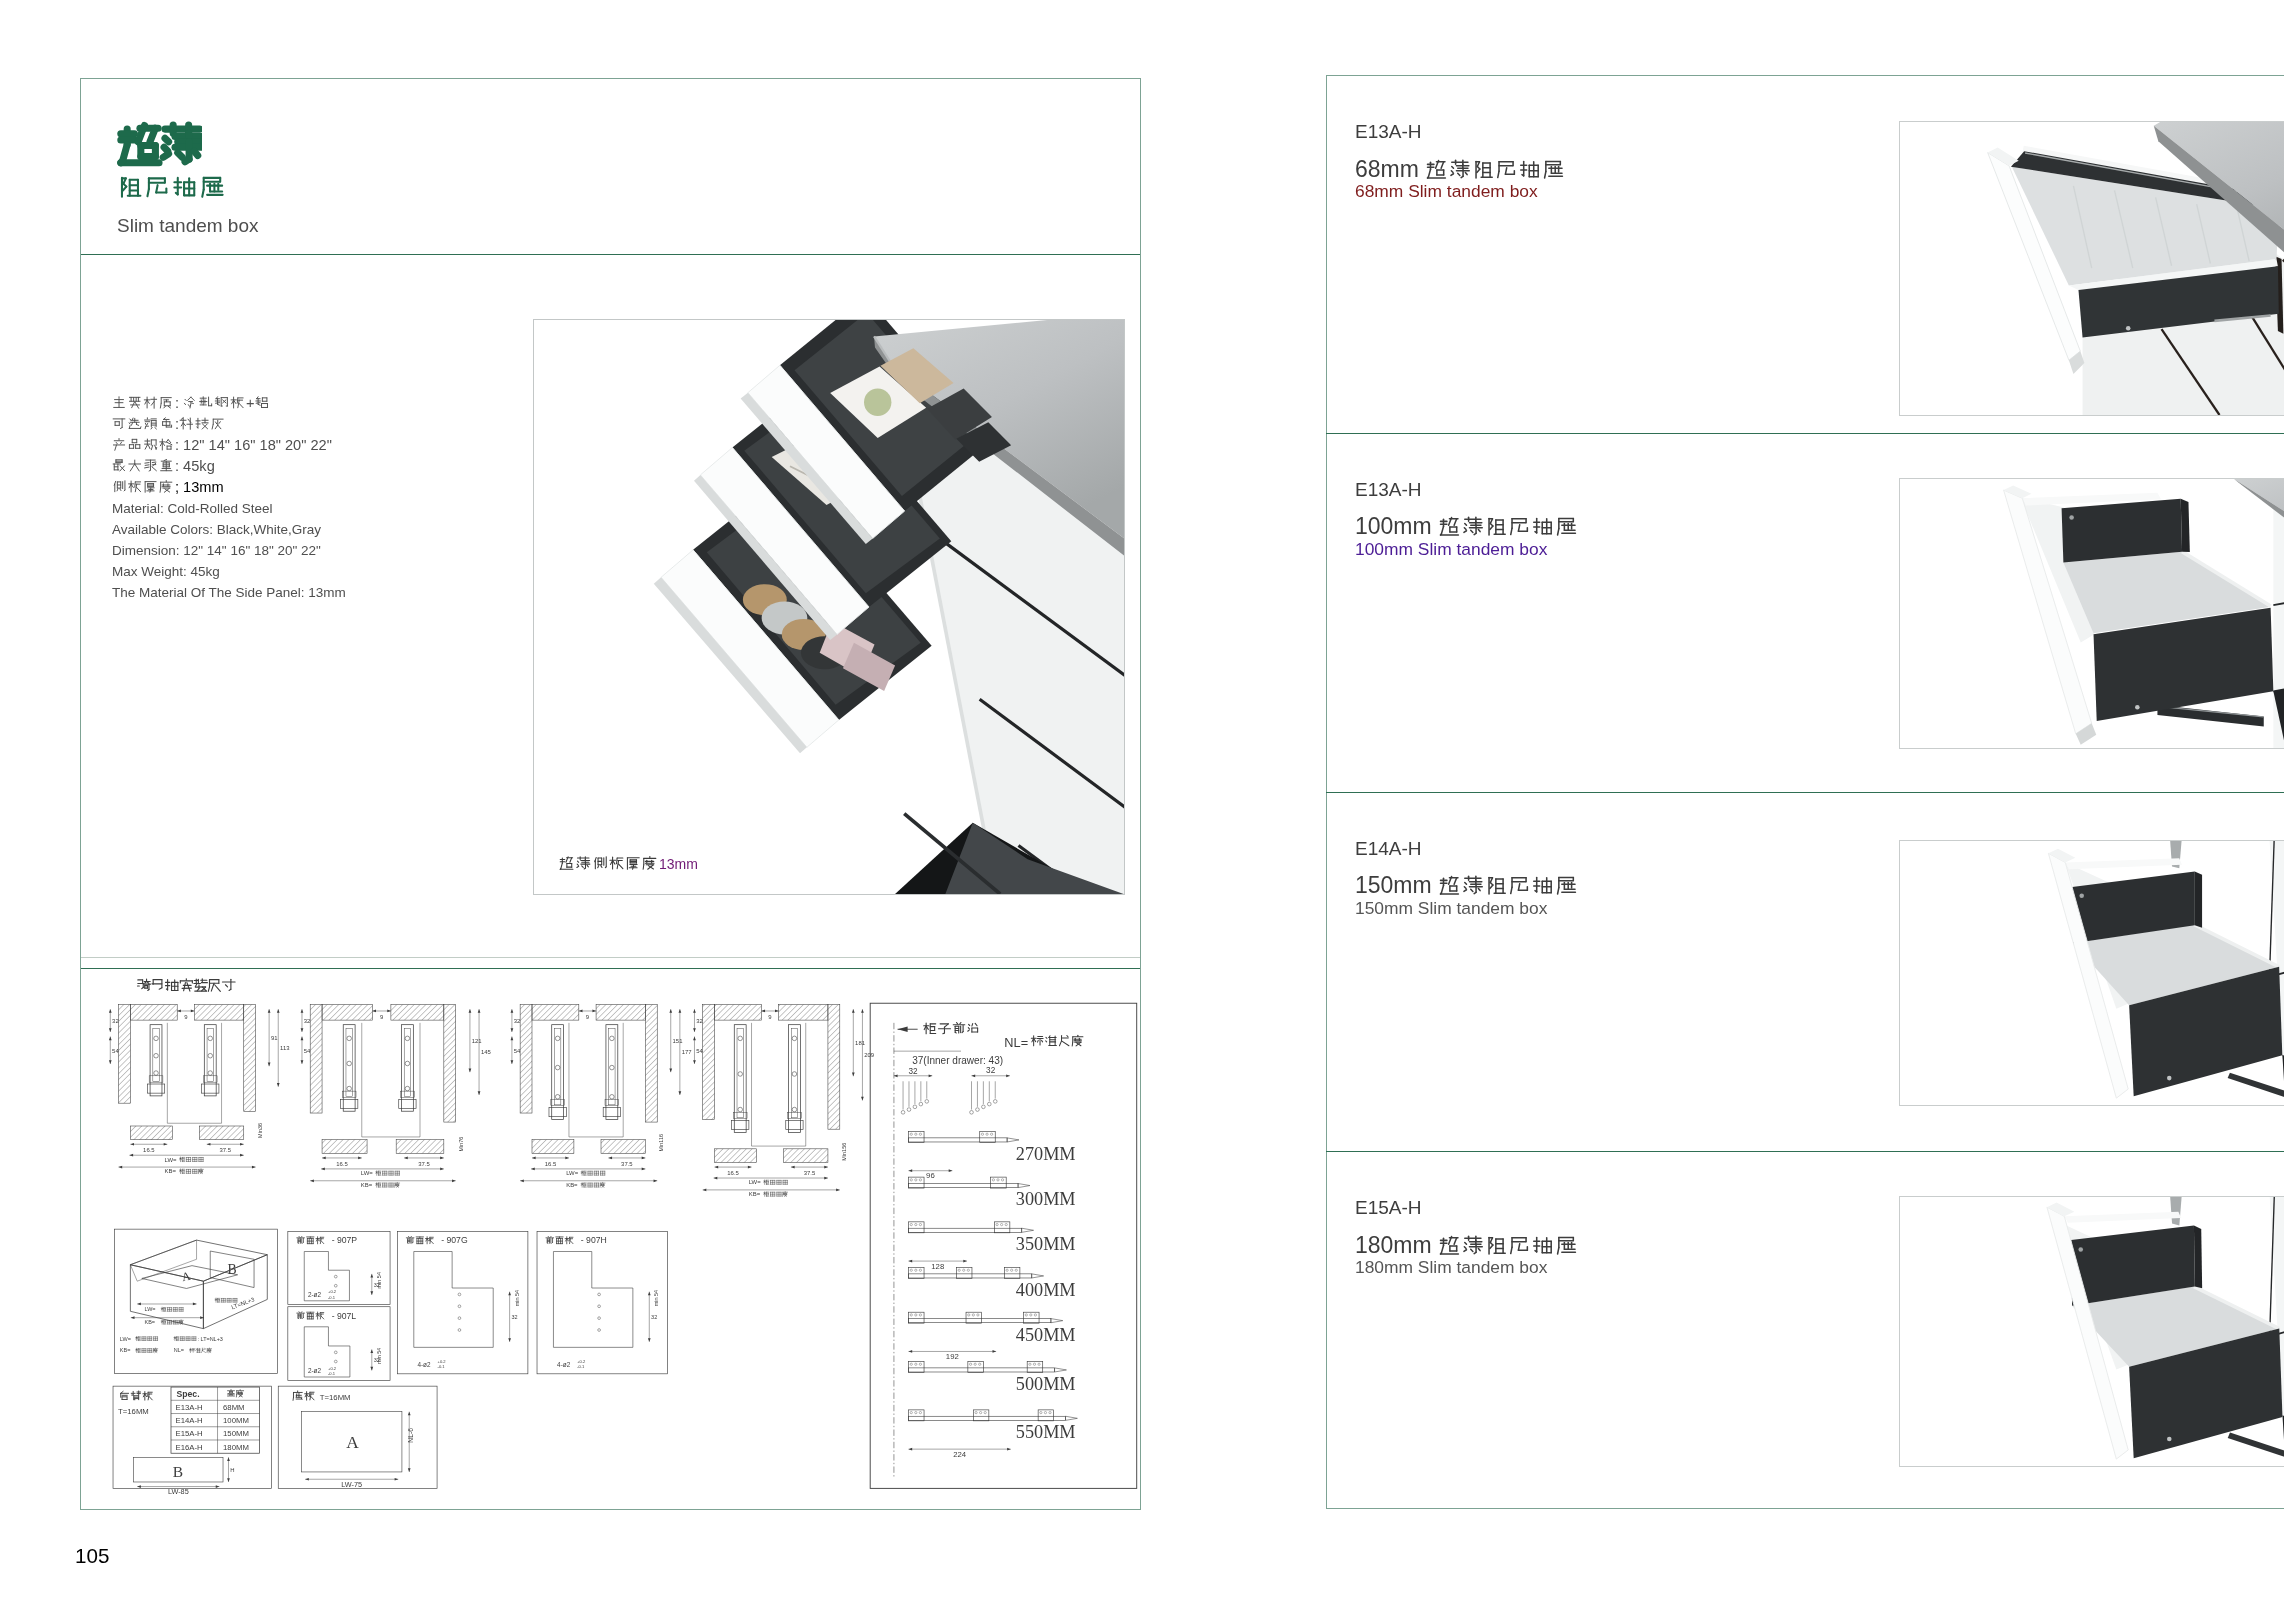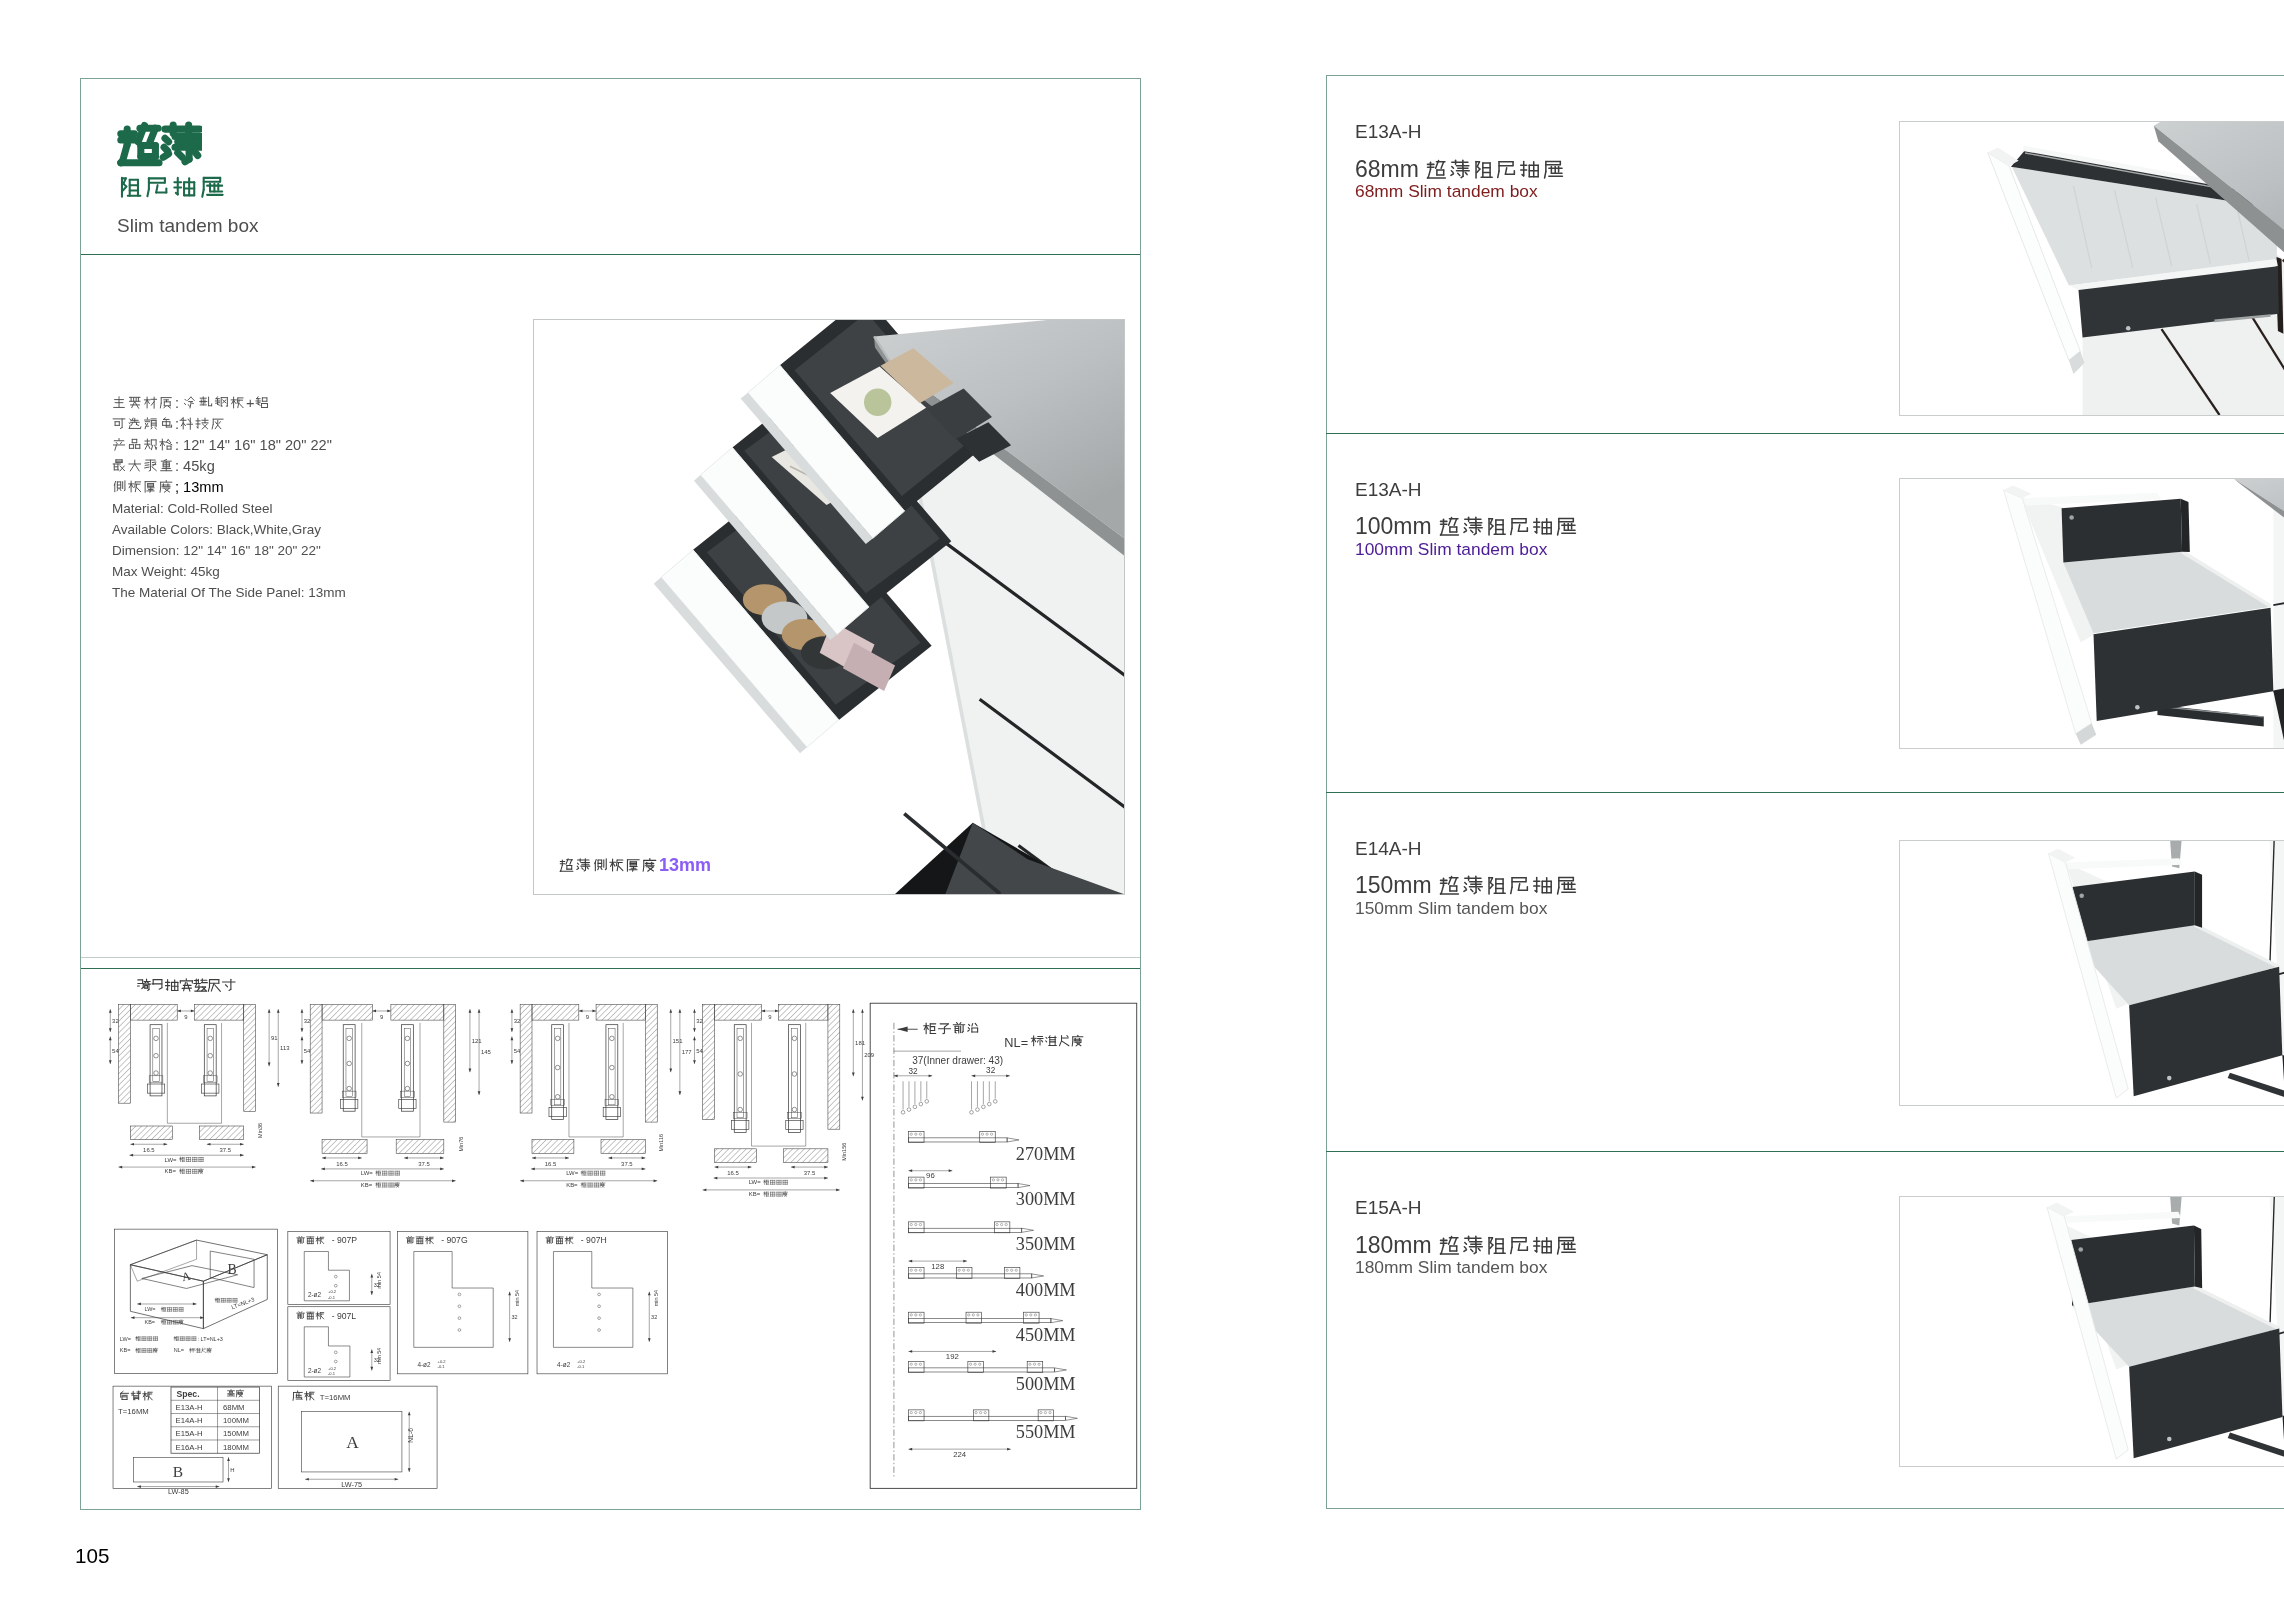--- a/index.html
+++ b/index.html
@@ -592,21 +592,21 @@
         <line x1="10" y1="58" x2="6" y2="88"></line>
         <line x1="30" y1="28" x2="30" y2="46"></line>
         <line x1="62" y1="28" x2="62" y2="46"></line>
         <line x1="20" y1="36" x2="76" y2="36"></line>
         <line x1="20" y1="48" x2="78" y2="48"></line>
         <line x1="26" y1="58" x2="76" y2="58"></line>
         <line x1="40" y1="64" x2="74" y2="86"></line>
         <line x1="72" y1="60" x2="36" y2="88"></line>
       </g>
     </svg>
-    <span style="font-size:18px;color:#8b5cf6;font-weight:bold;">13mm</span>
+    <span style="font-size:14px;color:#701a75;">13mm</span>
   </div>
 <div class="abs" style="left:75px;top:1544px;font-size:20.6px;color:#000000;">105</div>
 
 <div class="abs" style="left:1326px;top:75px;width:1068px;height:1434px;border:0.9px solid #7da394;box-sizing:border-box;"></div>
 <div class="abs" style="left:1326px;top:433px;width:1068px;height:0.9px;background:#2f6f54;"></div>
 <div class="abs" style="left:1326px;top:792px;width:1068px;height:0.9px;background:#2f6f54;"></div>
 <div class="abs" style="left:1326px;top:1151px;width:1068px;height:0.9px;background:#2f6f54;"></div>
 <div class="abs" style="left:1355px;top:121px;font-size:19px;color:#3d3d3d;">E13A-H</div>
 <div class="abs flex" style="left:1355px;top:156px;align-items:center;">
     <span style="font-size:23px;color:#3d3d3d;white-space:pre;">68mm </span>

